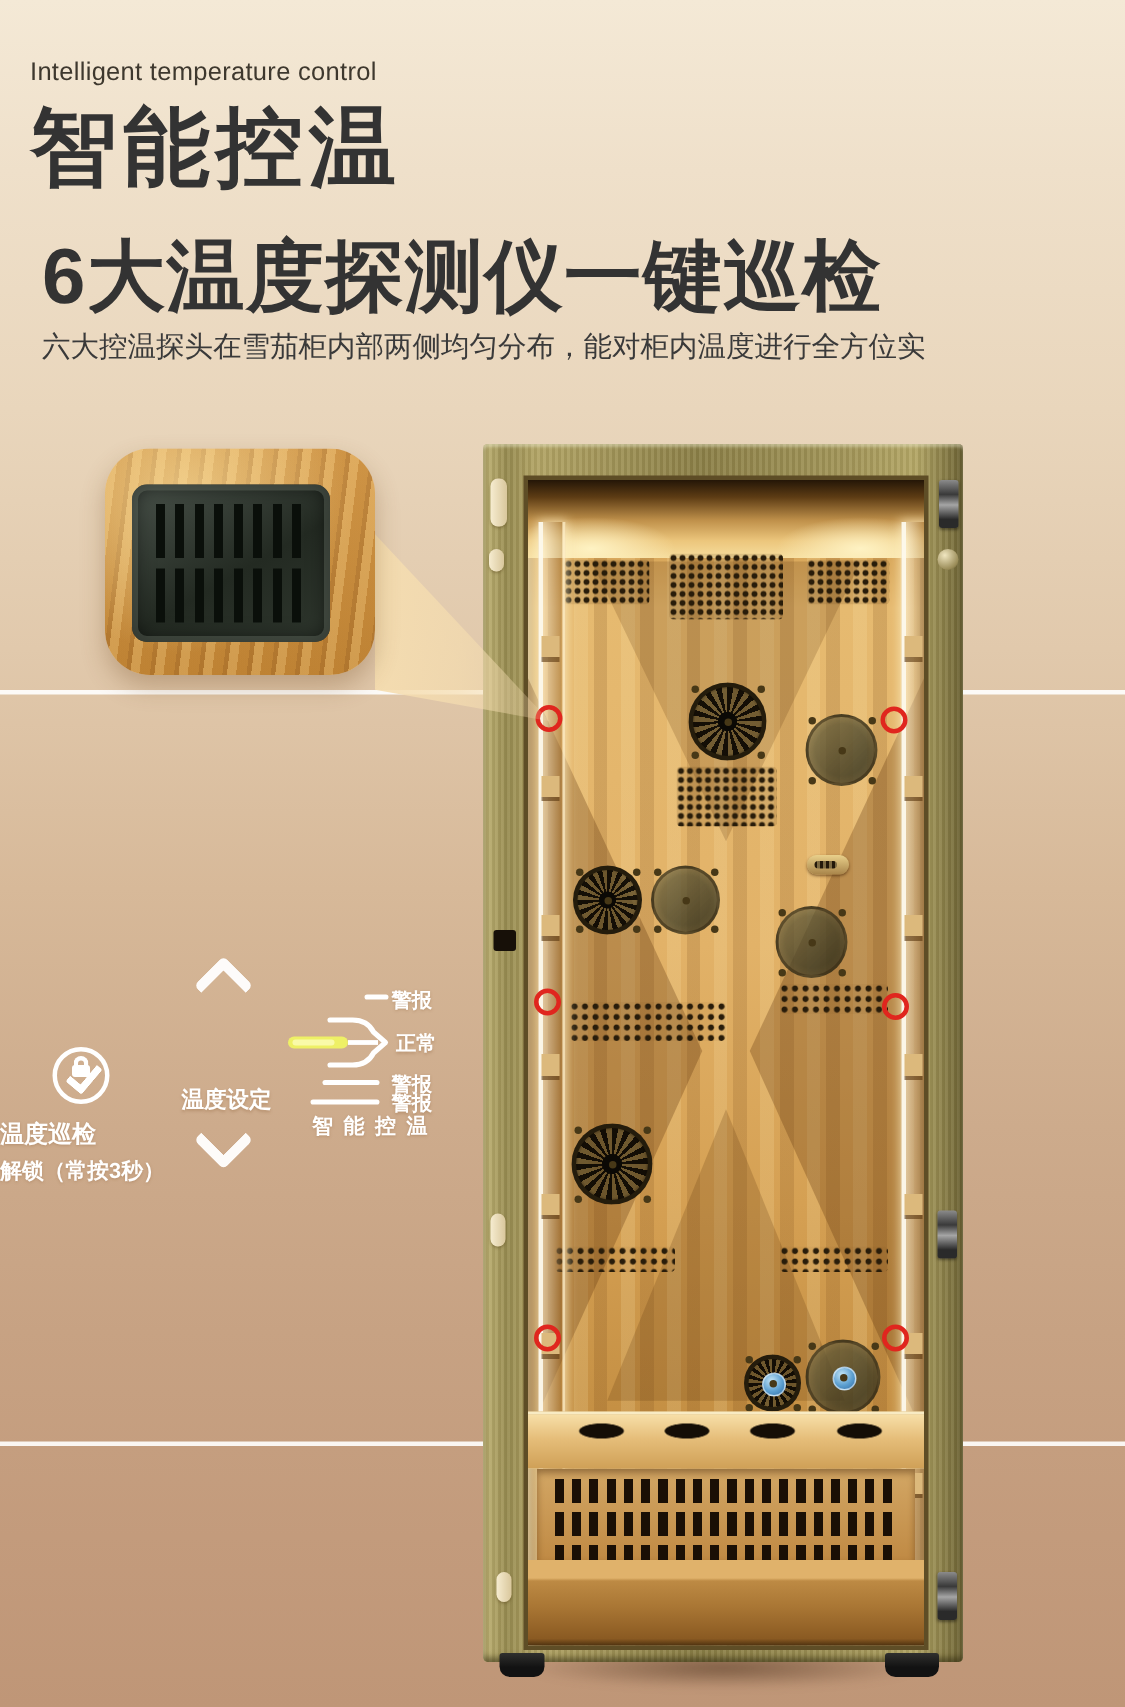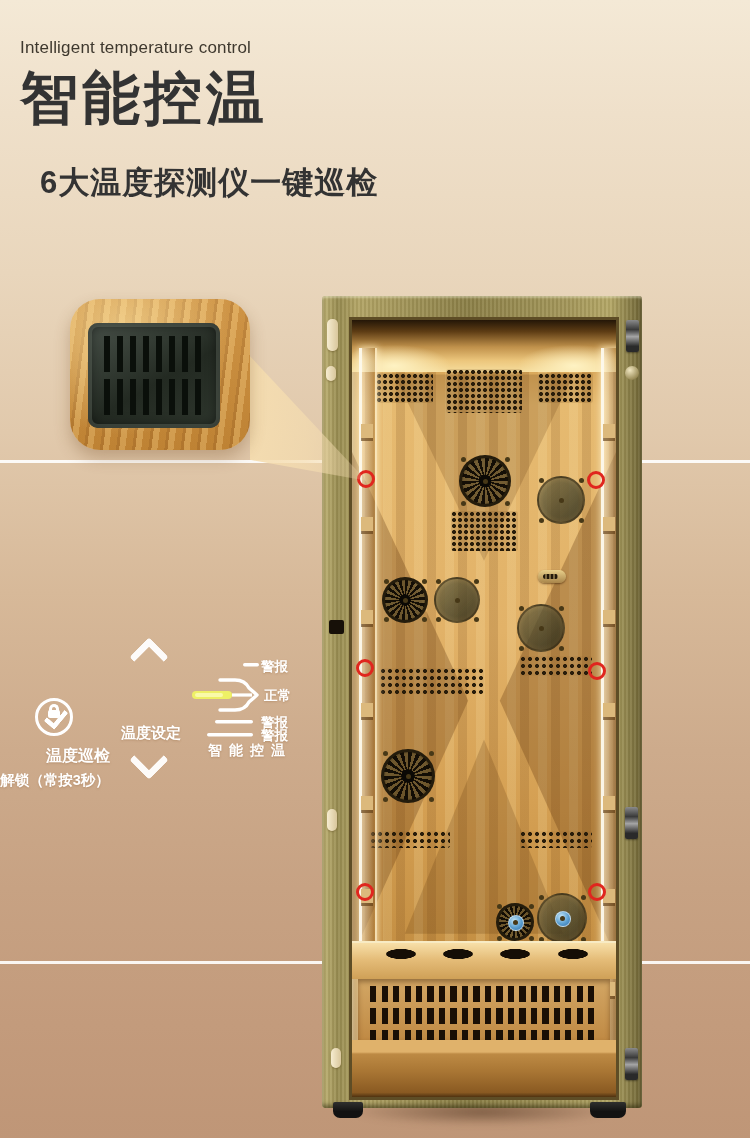--- a/index.html
+++ b/index.html
@@ -6,21 +6,21 @@
   body{font-family:"Liberation Sans","DejaVu Sans",sans-serif;background:#888;}
   .page{position:relative;width:750px;height:1138px;margin:0 auto;overflow:hidden;
     background:linear-gradient(180deg,#f4e9d6 0%,#efe0ca 10%,#e9d6bc 24%,#e1c9ac 38%,#d7b999 52%,#cdab8c 66%,#c7a283 78%,#c39b7c 90%,#bf9677 100%);}
   
   .divider{position:absolute;left:0;width:750px;height:3px;background:rgba(255,255,255,.9);z-index:1;}
   .d1{top:460px;} .d2{top:961px;}
   
   .header{position:absolute;left:0;top:0;width:750px;z-index:5;color:#333;}
   .eyebrow{position:absolute;left:20px;top:38px;font-size:17px;font-weight:500;color:#3e382e;letter-spacing:.2px;}
   .title{position:absolute;left:20px;top:60px;margin:0;font-size:58px;font-weight:900;letter-spacing:4px;color:#333;}
-  .subtitle{position:absolute;left:28px;top:150px;margin:12px;font-size:31px;font-weight:800;letter-spacing:1px;color:#333;}
+  .subtitle{position:absolute;left:28px;top:150px;margin:0;font-size:52px;font-weight:800;letter-spacing:1px;color:#333;}
   .desc{position:absolute;left:28px;top:219px;font-size:19px;line-height:25px;color:#3a3a3a;font-weight:500;}
   
   .inset{position:absolute;left:70px;top:299px;width:180px;height:151px;border-radius:30px;z-index:4;
     background:radial-gradient(ellipse at 30% 22%,rgba(255,232,170,.6),rgba(255,232,170,0) 62%),
       repeating-linear-gradient(97deg,rgba(122,62,10,.22) 0 3px,rgba(255,214,140,.28) 3px 9px,rgba(186,118,38,.2) 9px 16px),
       linear-gradient(180deg,#d49c4e,#bf8537);
     box-shadow:0 8px 16px rgba(110,70,30,.3);}
   .grille{position:absolute;left:18px;top:24px;width:132px;height:105px;border-radius:10px;
     background:linear-gradient(150deg,#49524a,#232a22 55%,#2e362d);
     box-shadow:inset 0 0 0 4px rgba(105,115,103,.4),inset 0 0 14px rgba(0,0,0,.75);}
@@ -107,21 +107,21 @@
   .chev::before{content:"";position:absolute;left:3px;top:3px;width:21px;height:21px;
     border-left:7px solid rgba(255,255,255,.95);border-top:7px solid rgba(255,255,255,.95);border-radius:4px;}
   .up{left:132px;top:640px;} .up::before{transform:rotate(45deg);}
   .down{left:132px;top:750px;} .down::before{transform:rotate(225deg);top:-4px;}
   .lock-badge{position:absolute;left:35px;top:698px;width:38px;height:38px;border:3px solid #fff;border-radius:50%;box-sizing:border-box;}
   .lb-shackle{position:absolute;left:11px;top:3px;width:10px;height:9px;border:3px solid #fff;border-bottom:none;border-radius:6px 6px 0 0;box-sizing:border-box;}
   .lb-body{position:absolute;left:10px;top:9px;width:12px;height:8px;background:#fff;border-radius:2px;}
   .lb-check{position:absolute;left:7px;top:9px;width:17px;height:9px;border-left:5px solid #fff;border-bottom:5px solid #fff;
     transform:rotate(-50deg);border-radius:2px;}
   .lab{position:absolute;color:#fff;font-weight:700;white-space:nowrap;text-shadow:0 1px 2px rgba(140,95,55,.35);}
-  .patrol{left:0;top:746px;width:110px;text-align:right;font-size:16px;}
+  .patrol{left:0;top:746px;width:110px;text-align:left;font-size:16px;}
   .unlock{left:-6px;top:771px;width:122px;text-align:center;font-size:14.5px;}
   .tset{left:121px;top:696px;font-size:15px;margin-top:28px;}
   .wl{font-size:13.5px;}
   .a1{left:261px;top:658px;} .nm{left:264px;top:687px;}
   .a2{left:261px;top:714px;} .a3{left:261px;top:727px;}
   .cap{left:208px;top:742px;font-size:14px;letter-spacing:7px;}
   .wl-svg{position:absolute;left:190px;top:656px;}
 </style>
 </head>
 <body>
@@ -129,20 +129,21 @@
 <div class="page">
 
   <div class="divider d1"></div>
   <div class="divider d2"></div>
 
   <div class="header">
     <div class="eyebrow">Intelligent temperature control</div>
     <h1 class="title">智能控温</h1>
     <h2 class="subtitle">6大温度探测仪一键巡检</h2>
     <div class="desc">
+      <div>六大控温探头在雪茄柜内部两侧均匀分布，能对柜内温度进行全方位实</div>
     </div>
   </div>
 
   <div class="inset">
     <div class="grille">
       <div class="slat-row sr1"></div>
       <div class="slat-row sr2"></div>
     </div>
   </div>
   <div class="beam"></div>

